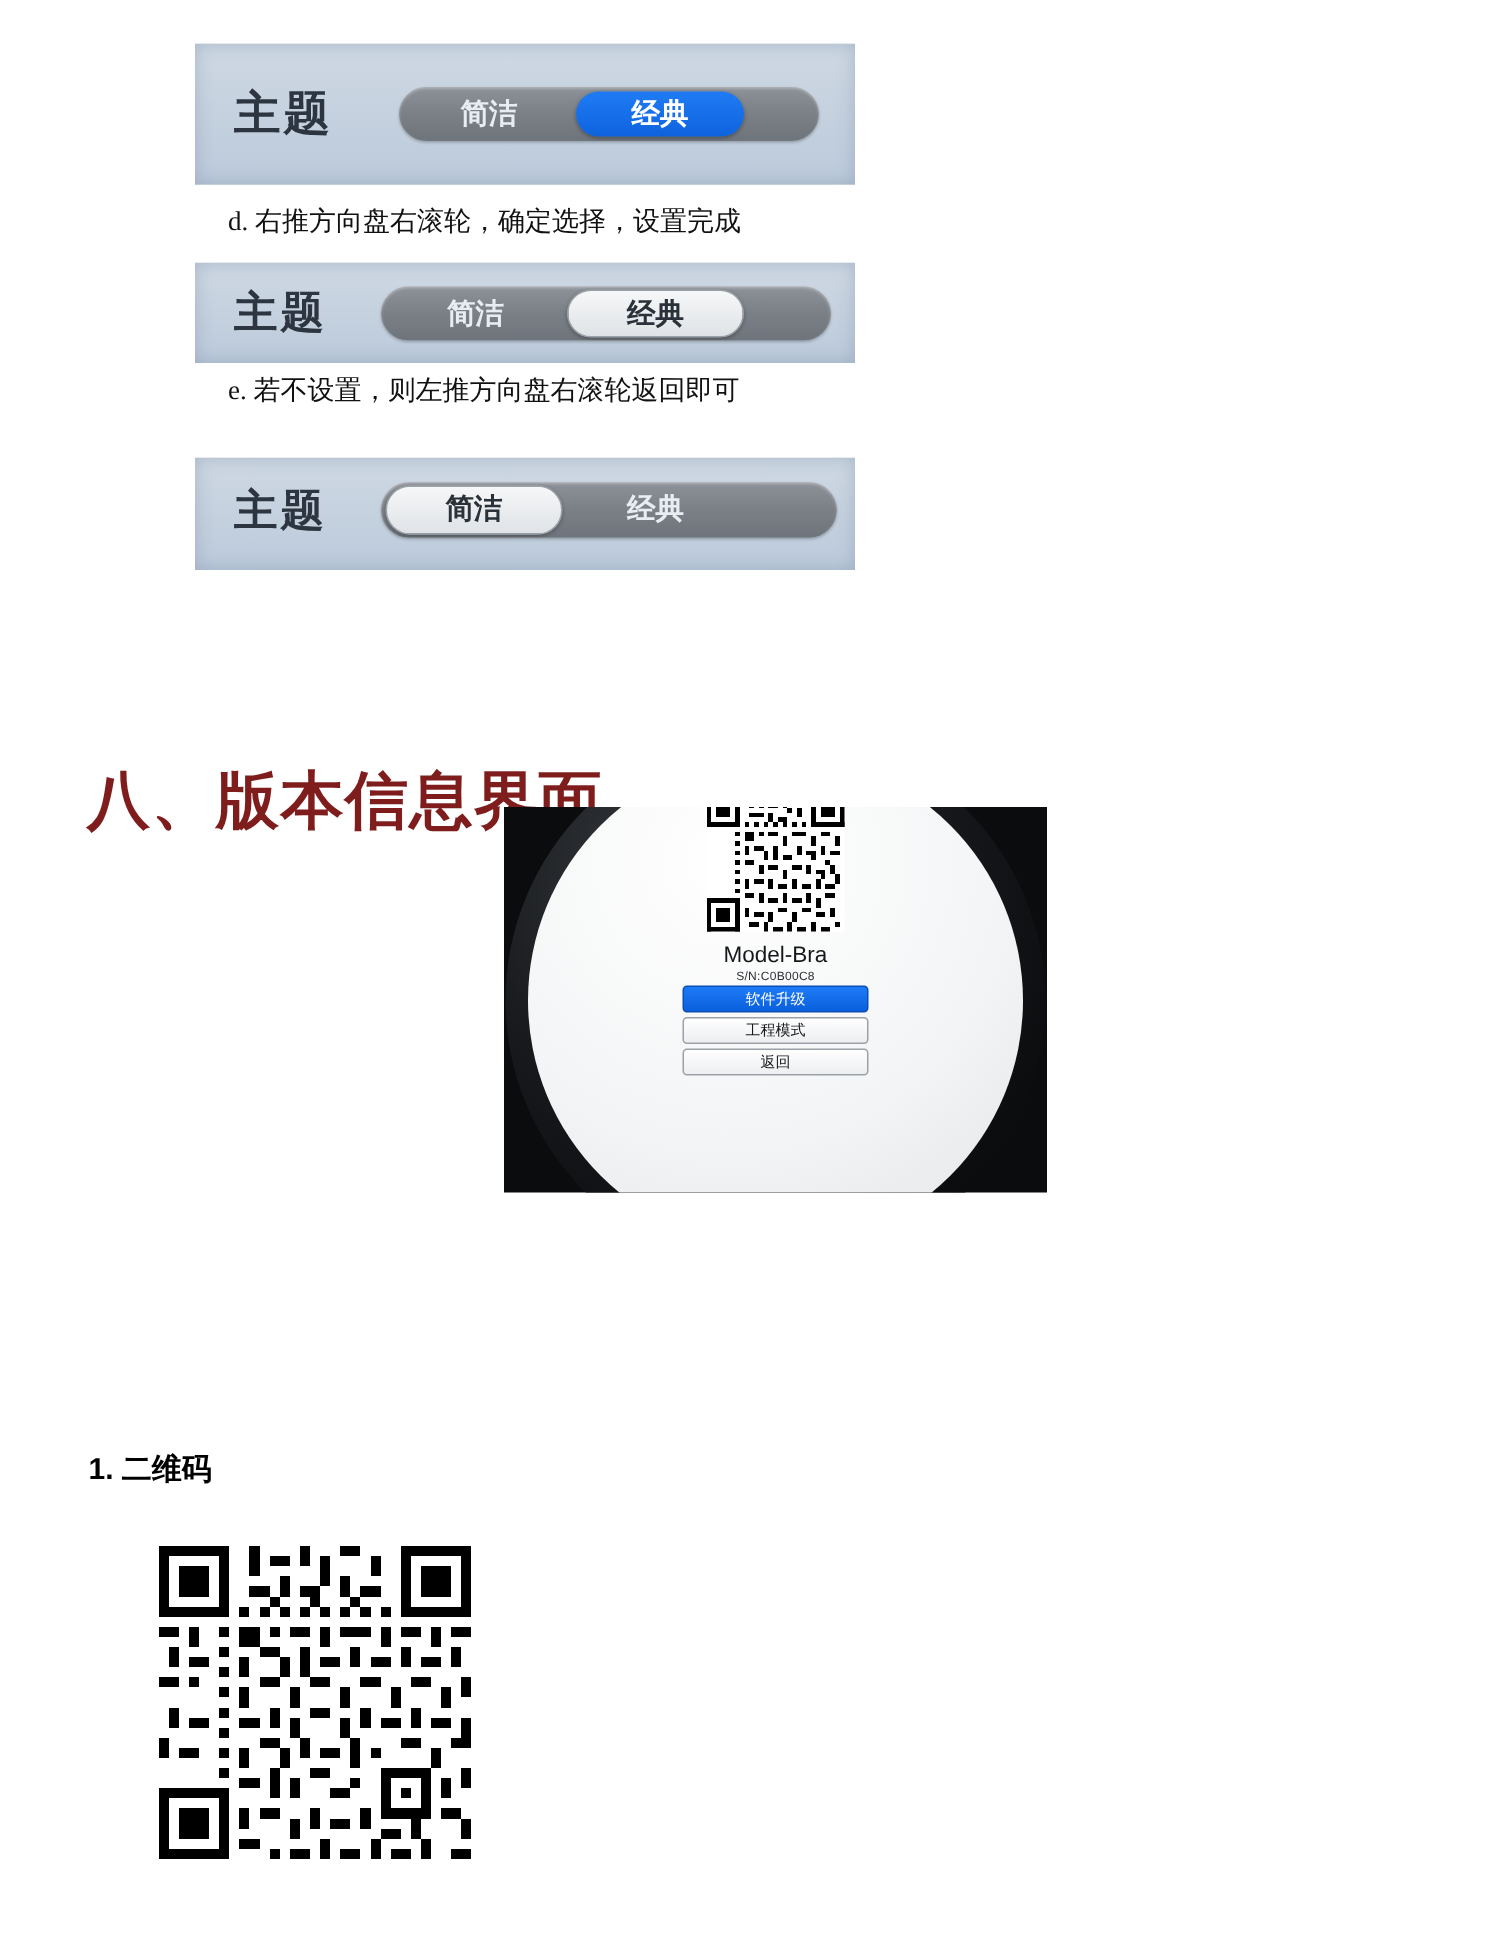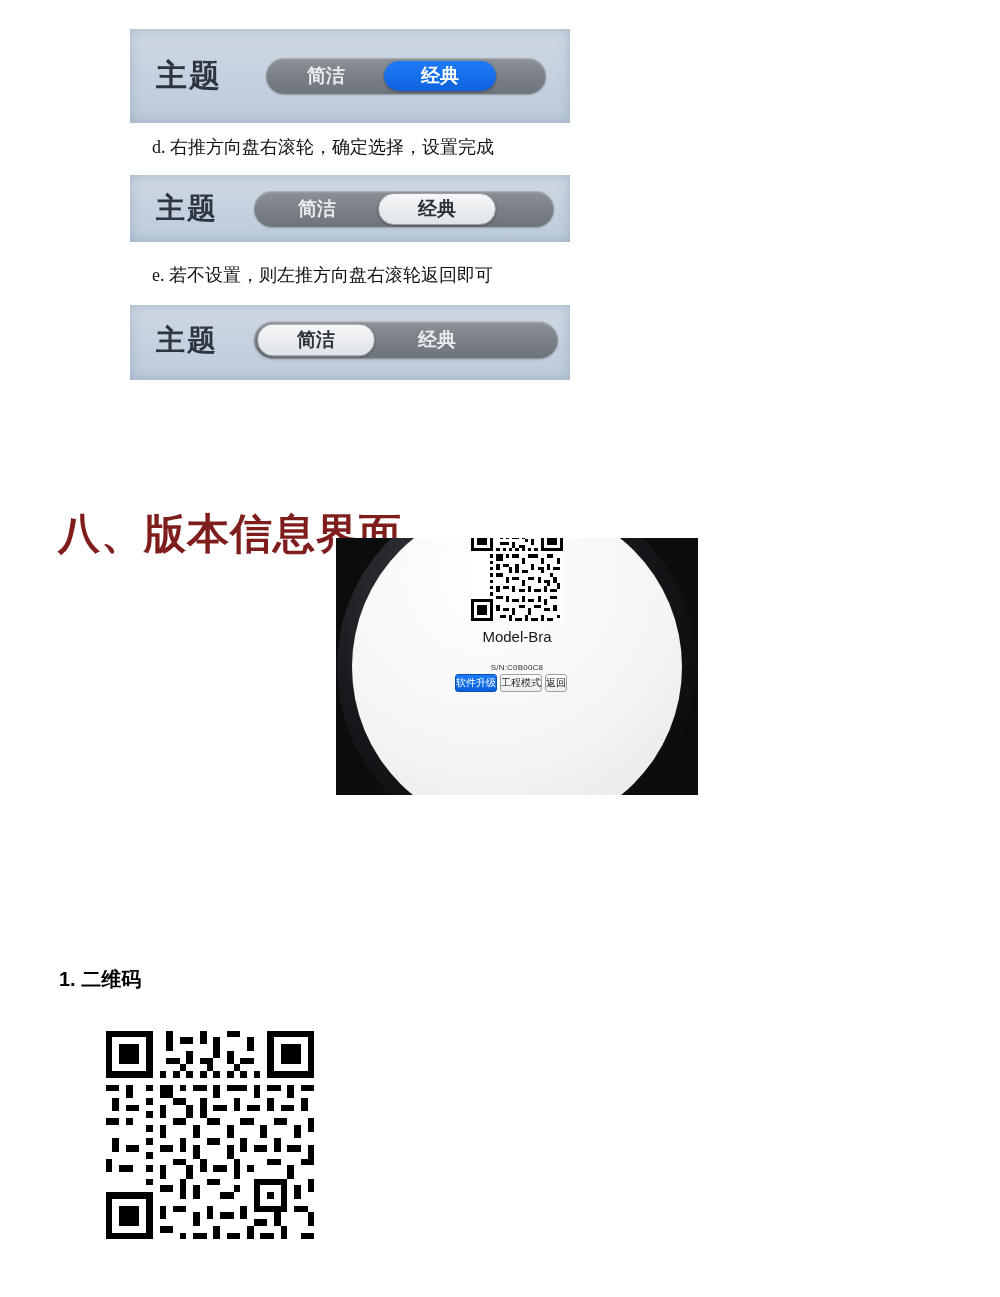--- a/index.html
+++ b/index.html
@@ -135,21 +135,21 @@
     width: 92px;
     height: 92px;
   }
   .watch-model {
     margin-top: 7px;
     font-family: "Liberation Sans", "DejaVu Sans", sans-serif;
     font-size: 15px;
     color: #15181b;
   }
   .watch-sn {
-    margin-top: 18px;
+    margin-top: 1px;
     font-family: "Liberation Sans", "DejaVu Sans", sans-serif;
     font-size: 8px;
     color: #2b2f33;
     letter-spacing: 0.2px;
     text-align: center;
   }
   .ver-rows {
     margin-top: 12px;
     width: 250px;
   }
@@ -162,20 +162,21 @@
     color: #14171a;
     margin-bottom: 10px;
     padding: 0 6px;
   }
   .ver-row .k { flex: 0 0 auto; }
   .ver-row .v { flex: 0 0 auto; }
   .watch-buttons {
     margin-top: 2px;
     width: 124px;
     display: flex;
+    flex-direction: column;
     gap: 3px;
   }
   .wbtn {
     height: 16px;
     border-radius: 3px;
     display: flex;
     align-items: center;
     justify-content: center;
     font-family: "Liberation Sans", "DejaVu Sans", sans-serif;
     font-size: 10px;
@@ -225,21 +226,21 @@
   <div class="caption" style="left:152px; top:135px;">d. 右推方向盘右滚轮，确定选择，设置完成</div>
 
   <div class="theme-shot" style="left:130px; top:175px; width:440px; height:67px;">
     <div class="label" style="position:absolute; left:26px; top:50%; transform:translateY(-50%); font-size:29px;">主题</div>
     <div class="seg-track" style="position:absolute; left:124px; top:50%; transform:translateY(-50%); width:300px; height:36px;">
       <div class="seg" style="width:118px; height:32px; margin-left:4px; font-size:19px;">简洁</div>
       <div class="seg sel-outline" style="width:116px; height:30px; margin-left:2px; font-size:19px;">经典</div>
     </div>
   </div>
 
-  <div class="caption" style="left:152px; top:263px;">e. 若不设置，则左推方向盘右滚轮返回即可</div>
+  <div class="caption" style="left:152px; top:248px;">e. 若不设置，则左推方向盘右滚轮返回即可</div>
 
   <div class="theme-shot" style="left:130px; top:305px; width:440px; height:75px;">
     <div class="label" style="position:absolute; left:26px; top:48%; transform:translateY(-50%); font-size:29px;">主题</div>
     <div class="seg-track" style="position:absolute; left:124px; top:46%; transform:translateY(-50%); width:304px; height:37px;">
       <div class="seg sel-outline" style="width:116px; height:31px; margin-left:3px; font-size:19px;">简洁</div>
       <div class="seg" style="width:118px; height:31px; margin-left:3px; font-size:19px;">经典</div>
     </div>
   </div>
 
   <div class="h1-section" style="left:58px; top:458px;">八、版本信息界面</div>

